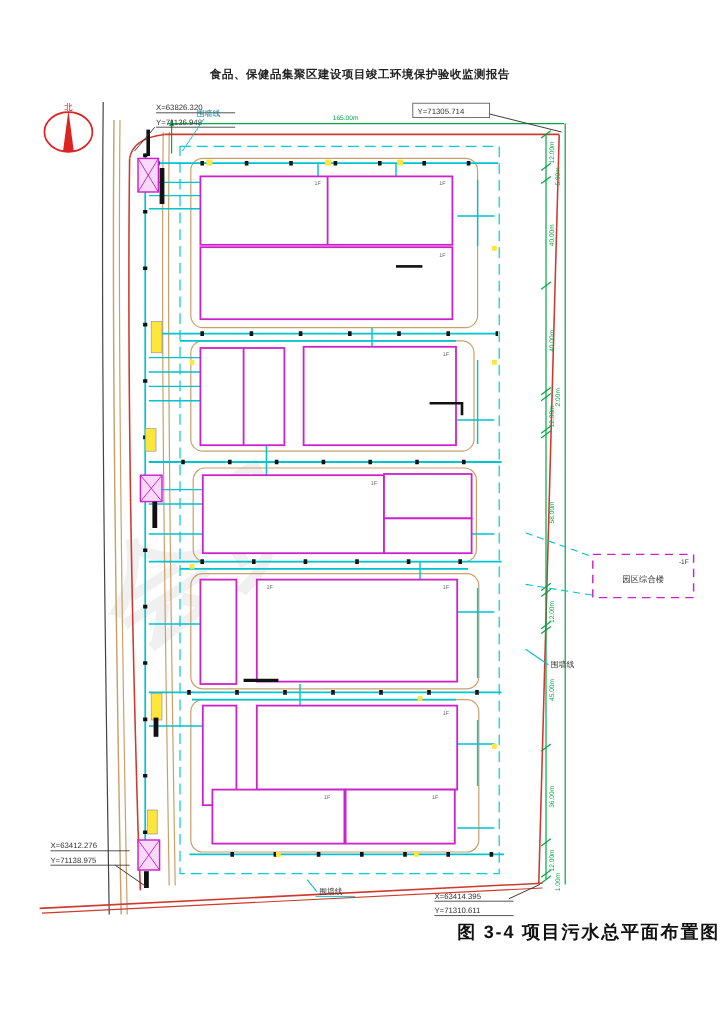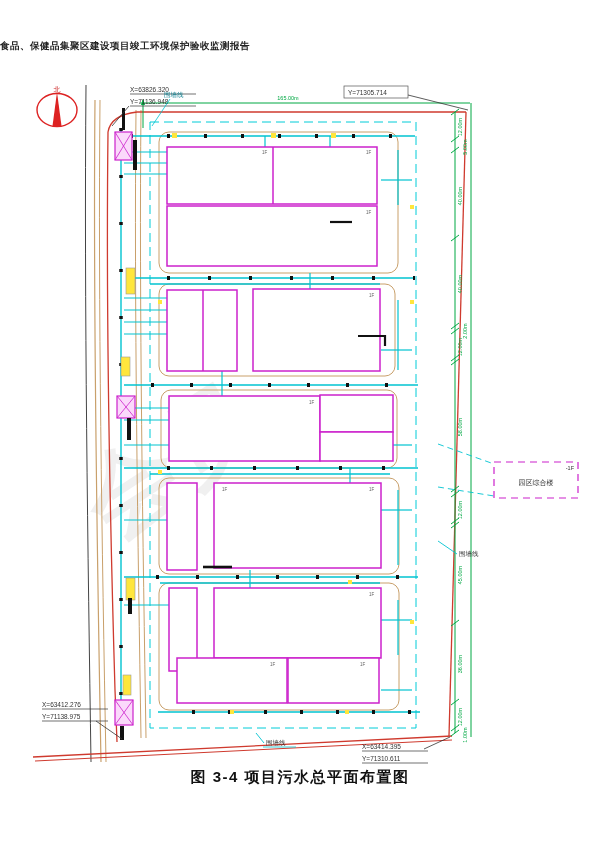--- a/index.html
+++ b/index.html
@@ -1,20 +1,20 @@
 <!DOCTYPE html>
 <html><head>
 <meta charset="utf-8">
 <style>
   html,body{margin:0;padding:0;background:#fff;}
   .page{position:relative;width:600px;height:847px;background:#ffffff;overflow:hidden;
         font-family:"Liberation Sans","DejaVu Sans",sans-serif;}
-  .hdr{position:absolute;top:40px;left:0;width:600px;text-align:left;
+  .hdr{position:absolute;top:56px;left:0;width:600px;text-align:center;
        font-size:9.5px;font-weight:bold;color:#222;letter-spacing:.5px;}
-  .cap{position:absolute;top:768px;left:0;width:600px;text-align:center;
+  .cap{position:absolute;top:768px;left:0;width:600px;text-align:right;
        font-size:15px;font-weight:bold;color:#111;letter-spacing:1.5px;}
   svg{position:absolute;top:0;left:0;}
   svg text{font-family:"Liberation Sans","DejaVu Sans",sans-serif;}
   .wm{font-size:95px;fill:rgba(130,130,130,0.12);font-weight:bold;}
 </style>
 </head>
 <body>
 
 <div class="page">
   <div class="hdr">食品、保健品集聚区建设项目竣工环境保护验收监测报告</div>

